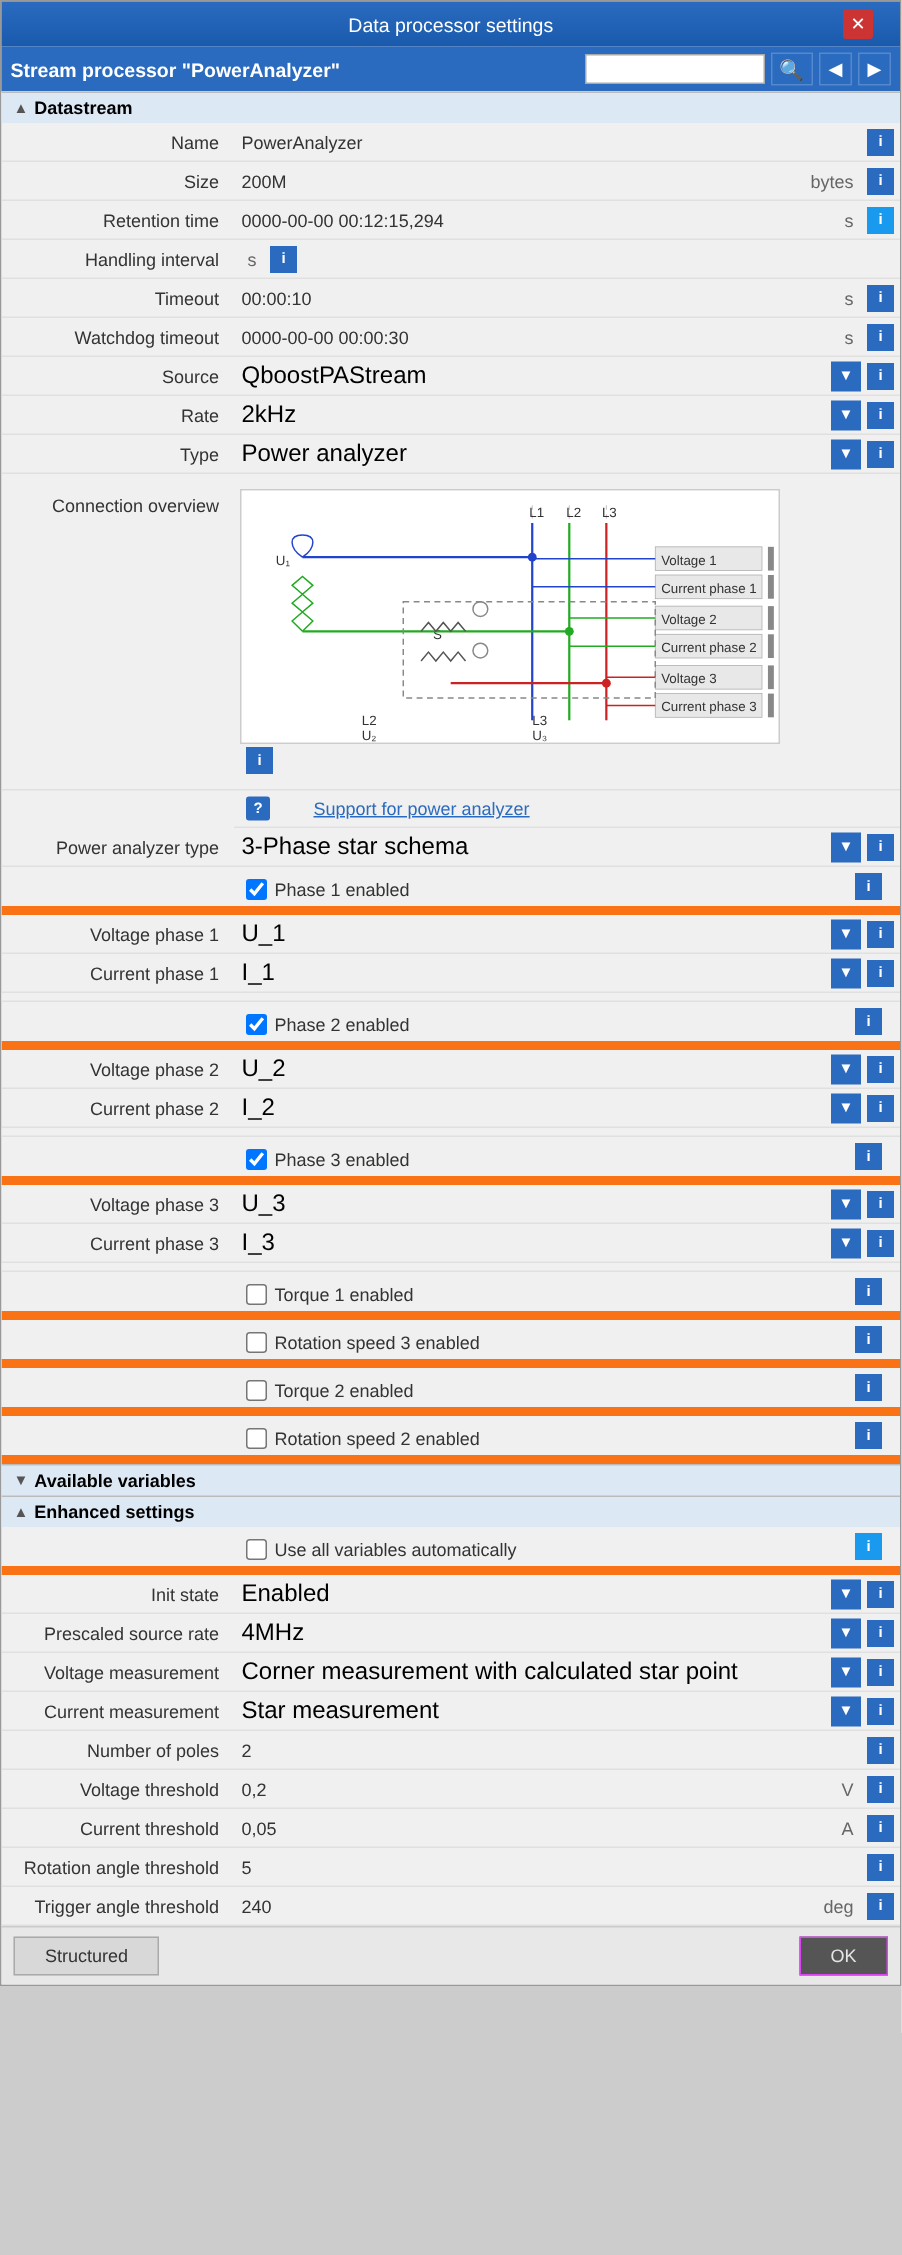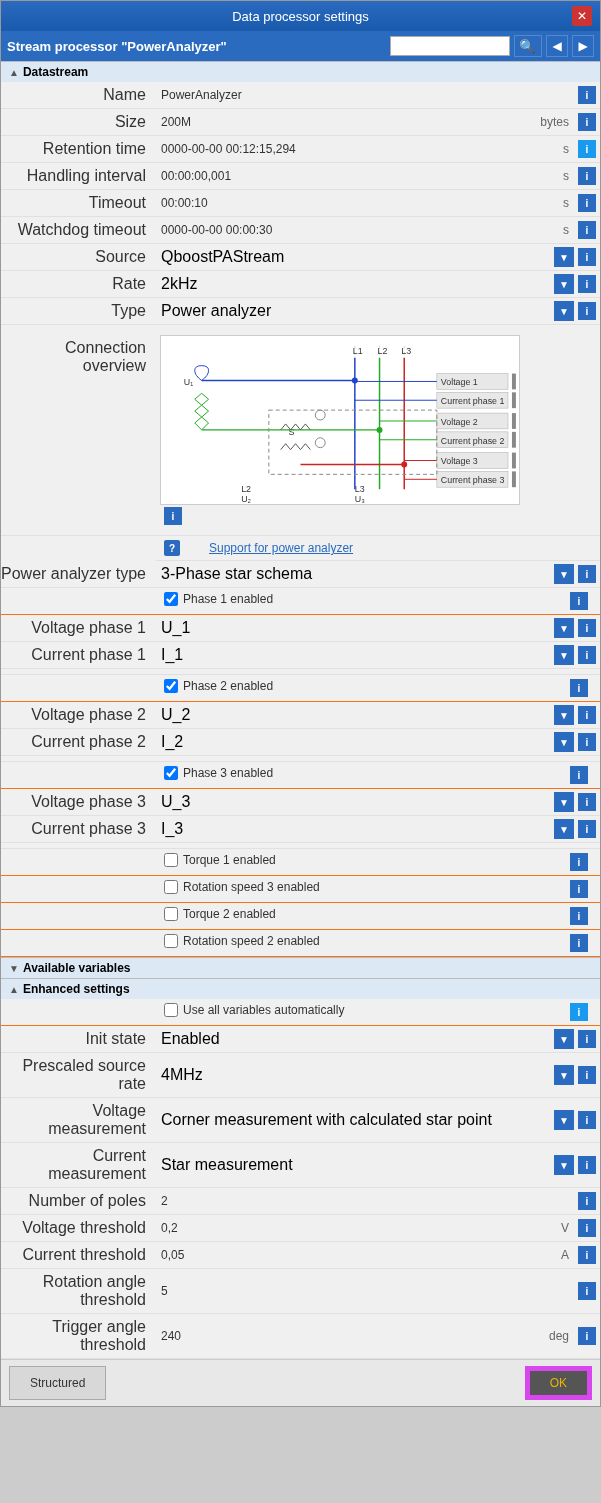--- a/index.html
+++ b/index.html
@@ -15,21 +15,21 @@
       width: 601px;
       background: #f0f0f0;
       border: 1px solid #999;
       display: flex;
       flex-direction: column;
     }
     .title-bar {
       background: linear-gradient(to bottom, #2a6bbf, #1a5aad);
       color: white;
       text-align: center;
-      padding: 5px 8px;
+      padding: 5px 18px;
       font-size: 13px;
       display: flex;
       align-items: center;
       justify-content: space-between;
       position: relative;
     }
     .title-bar-text {
       flex: 1;
       text-align: center;
     }
@@ -115,21 +115,21 @@
       min-height: 26px;
     }
     .row-label {
       width: 155px;
       min-width: 155px;
       text-align: right;
       padding-right: 10px;
       padding-top: 4px;
       padding-bottom: 4px;
       color: #333;
-      font-size: 16px;
+      font-size: 12px;
       flex-shrink: 0;
     }
     .row-value {
       flex: 1;
       padding: 3px 5px;
       font-size: 12px;
       color: #333;
     }
     .row-unit {
       padding: 3px 5px;
@@ -216,23 +216,23 @@
     }
     .support-text {
       color: #2a6bbf;
       text-decoration: underline;
       cursor: pointer;
       font-size: 12px;
       margin-left: 24px;
     }
     .checkbox-row {
       display: flex;
-      align-items: flex-start;
+      align-items: flex-end;
       padding: 4px 8px;
-      border-bottom: 1px solid #f97316;
+      border-bottom: 6px solid #f97316;
       min-height: 26px;
       gap: 18px;
     }
     .checkbox-label-area {
       display: flex;
       align-items: center;
       gap: 5px;
       margin-left: 155px;
       flex: 1;
     }
@@ -262,22 +262,22 @@
     .footer-btn {
       padding: 5px 20px;
       font-size: 12px;
       border: 1px solid #aaa;
       cursor: pointer;
       background: #d8d8d8;
       color: #333;
     }
     .footer-btn-ok {
       background: #555;
-      color: #eab308;
-      border: 5px solid #d946ef;
+      color: #e5e5e5;
+      border: 1px solid #d946ef;
       margin-left: auto;
     }
   </style>
 </head>
 <body>
 
 <div class="window">
 
   <div class="title-bar">
     <div style="width:20px"></div>
@@ -315,21 +315,20 @@
 
     <div class="row">
       <div class="row-label">Retention time</div>
       <div class="row-value">0000-00-00 00:12:15,294</div>
       <div class="row-unit">s</div>
       <button class="info-btn info-btn-highlight">i</button>
     </div>
 
     <div class="row">
       <div class="row-label">Handling interval</div>
-      <div class="row-value">00:00:00,001</div>
       <div class="row-unit">s</div>
       <button class="info-btn">i</button>
     </div>
 
     <div class="row">
       <div class="row-label">Timeout</div>
       <div class="row-value">00:00:10</div>
       <div class="row-unit">s</div>
       <button class="info-btn">i</button>
     </div>

